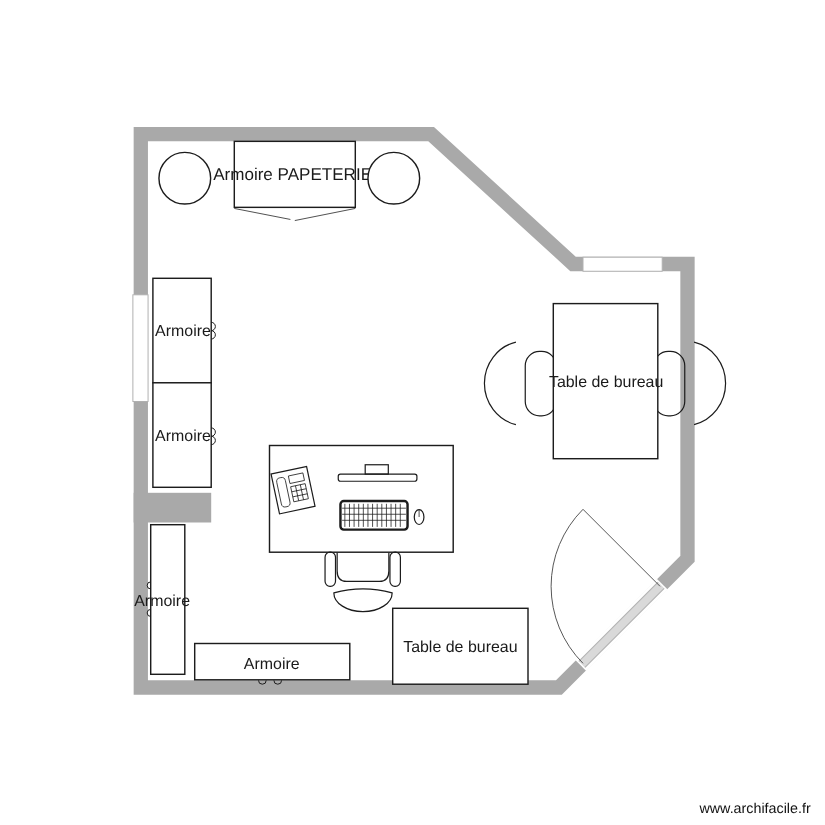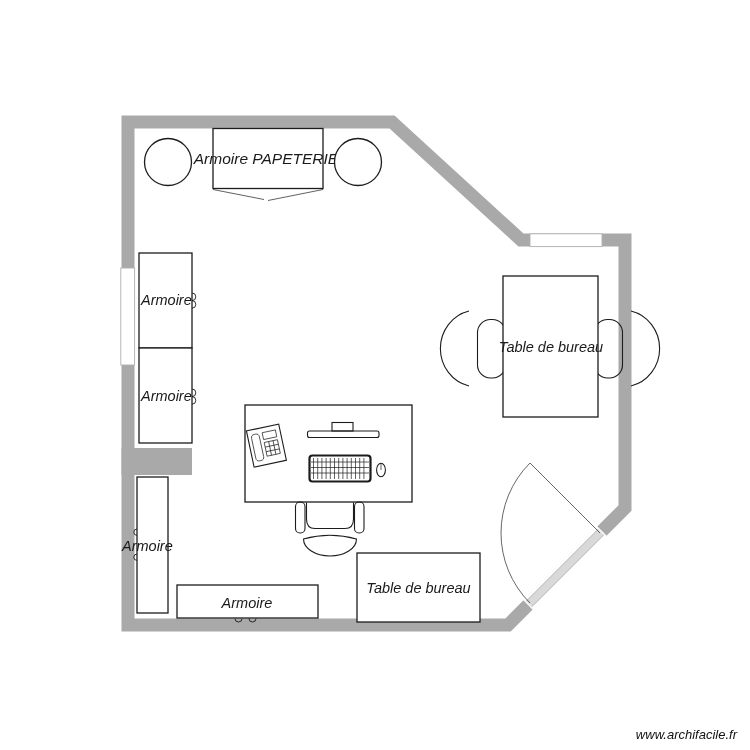--- a/index.html
+++ b/index.html
@@ -1,19 +1,18 @@
 <!DOCTYPE html>
 <html><head>
 <meta charset="utf-8">
 <style>
   html,body{margin:0;padding:0;background:#ffffff;}
   .canvas{
     position:relative;width:750px;height:750px;background:#ffffff;overflow:hidden;
     font-family:"Liberation Sans", sans-serif;
-    font-style:italic;
   }
   svg{position:absolute;left:0;top:0;}
   text{fill:#1a1a1a;font-family:"Liberation Sans", sans-serif;}
   .lbl{font-size:14.5px;}
   .lbl-big{font-size:15.5px;}
   .watermark{font-size:13px;fill:#111;}
   .furn{fill:#ffffff;stroke:#1c1c1c;stroke-width:1.3;}
   .thin{fill:none;stroke:#1c1c1c;stroke-width:1.1;}
   .hair{fill:none;stroke:#1c1c1c;stroke-width:0.7;}
   .hinge{fill:none;stroke:#1c1c1c;stroke-width:0.9;}

